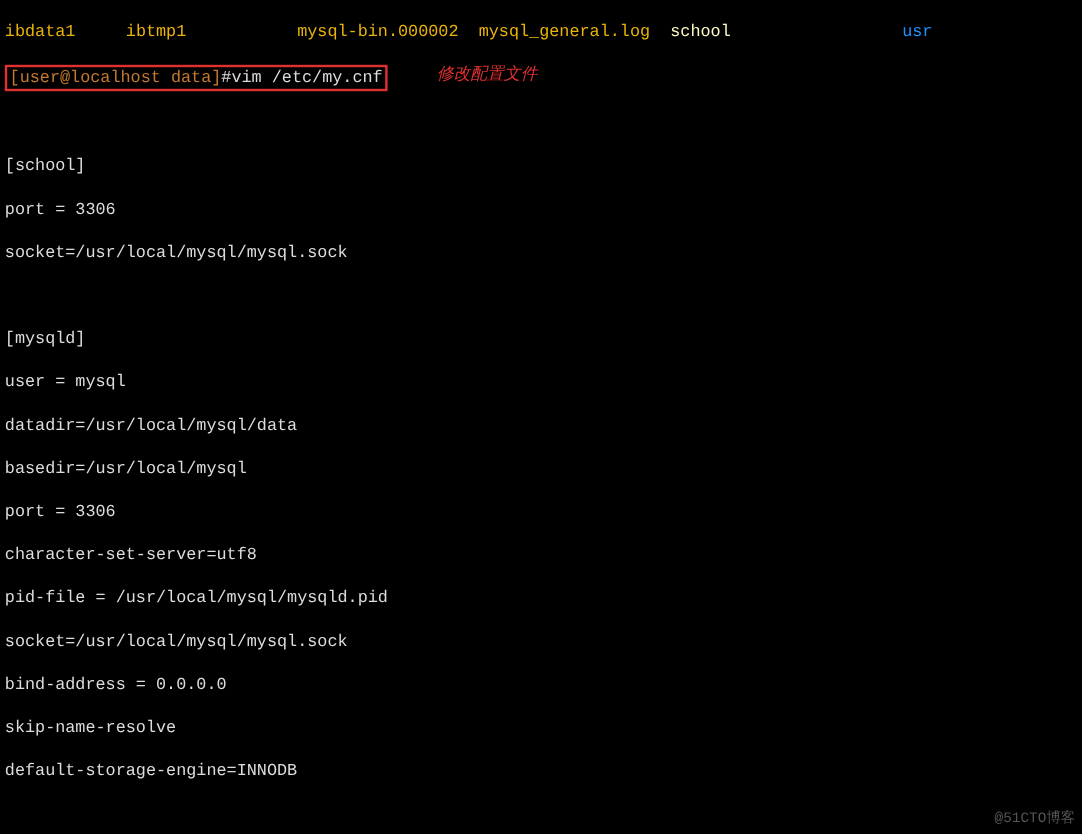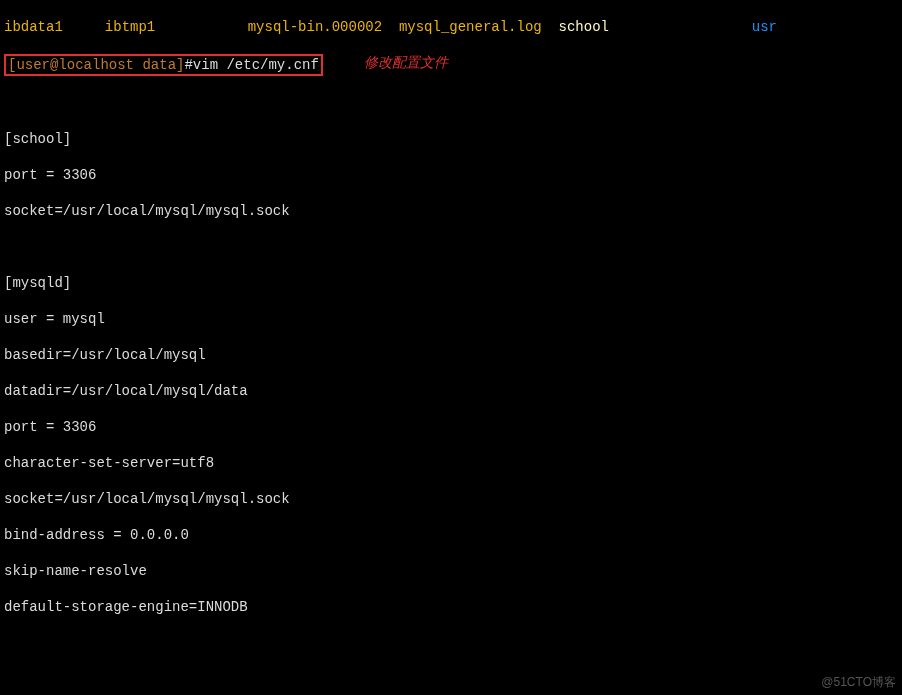--- a/index.html
+++ b/index.html
@@ -31,43 +31,44 @@
     display: inline-block;
     line-height: 18px;
   }
   .line { display:block; height:18px; }
   .watermark {
     position:absolute;
     right:6px;
     bottom:4px;
     color:#555;
     font-size:12px;
-    font-family: Liberation Sans, sans-serif;
+    font-family: Liberation Mono, monospace;
   }
   .row { display:flex; align-items:flex-start; }
   .row > .code { flex: none; }
   .anno-inline { margin-left: 41px; white-space: pre; font-style: italic; }
 </style>
 </head>
 <body>
 
 <div class="terminal">
 <span class="line"><span class="gray">ibdata1</span><span class="gray">     </span><span class="gray">ibtmp1</span><span class="gray">           </span><span class="gray">mysql-bin.000002</span><span class="gray">  </span><span class="gray">mysql_general.log</span><span class="gray">  </span><span class="cyan">school</span><span>                 </span><span class="cyan2">usr</span></span>
 <div class="row"><span class="code"><span class="highlight-box-1"><span class="orange">[user@localhost data]</span><span class="white">#</span><span class="white">vim /etc/my.cnf</span></span></span><span class="red-anno anno-inline">修改配置文件</span></div>
 <span class="line"></span>
 <span class="line white">[school]</span>
 <span class="line white">port = 3306</span>
 <span class="line white">socket=/usr/local/mysql/mysql.sock</span>
 <span class="line"></span>
 <span class="line white">[mysqld]</span>
 <span class="line white">user = mysql</span>
+<span class="line white">datadir=/usr/local/mysql/data</span>
 <span class="line white">basedir=/usr/local/mysql</span>
-<span class="line white">datadir=/usr/local/mysql/data</span>
 <span class="line white">port = 3306</span>
 <span class="line white">character-set-server=utf8</span>
+<span class="line white">pid-file = /usr/local/mysql/mysqld.pid</span>
 <span class="line white">socket=/usr/local/mysql/mysql.sock</span>
 <span class="line white">bind-address = 0.0.0.0</span>
 <span class="line white">skip-name-resolve</span>
 <span class="line white">default-storage-engine=INNODB</span>
 
 
 
 
 
 

